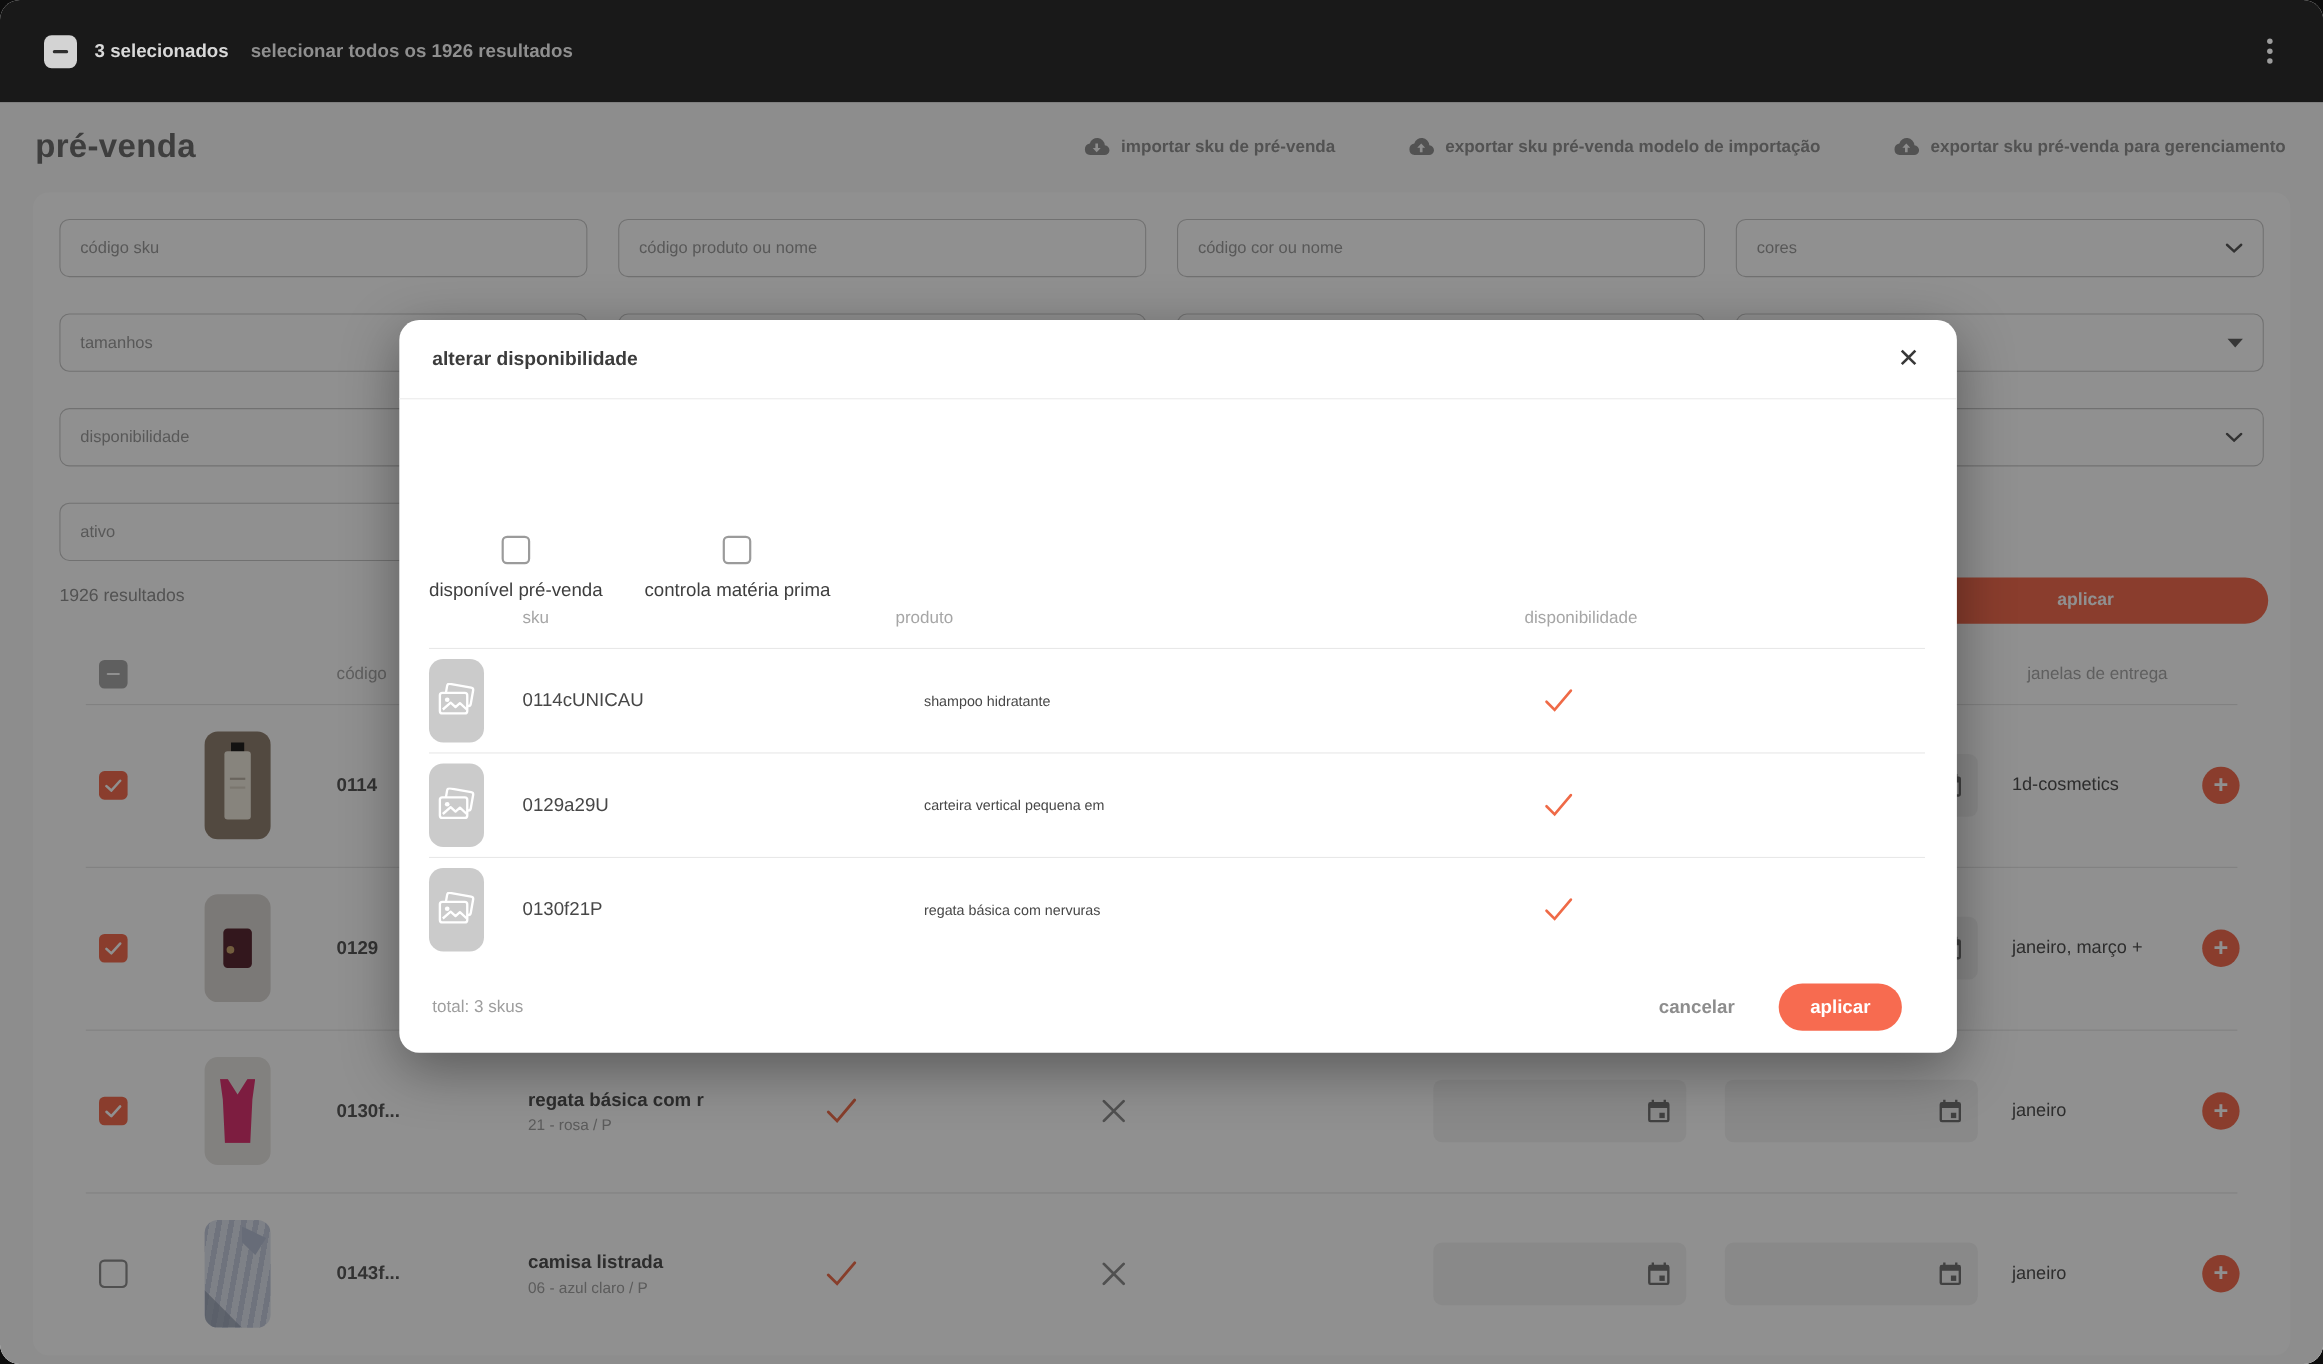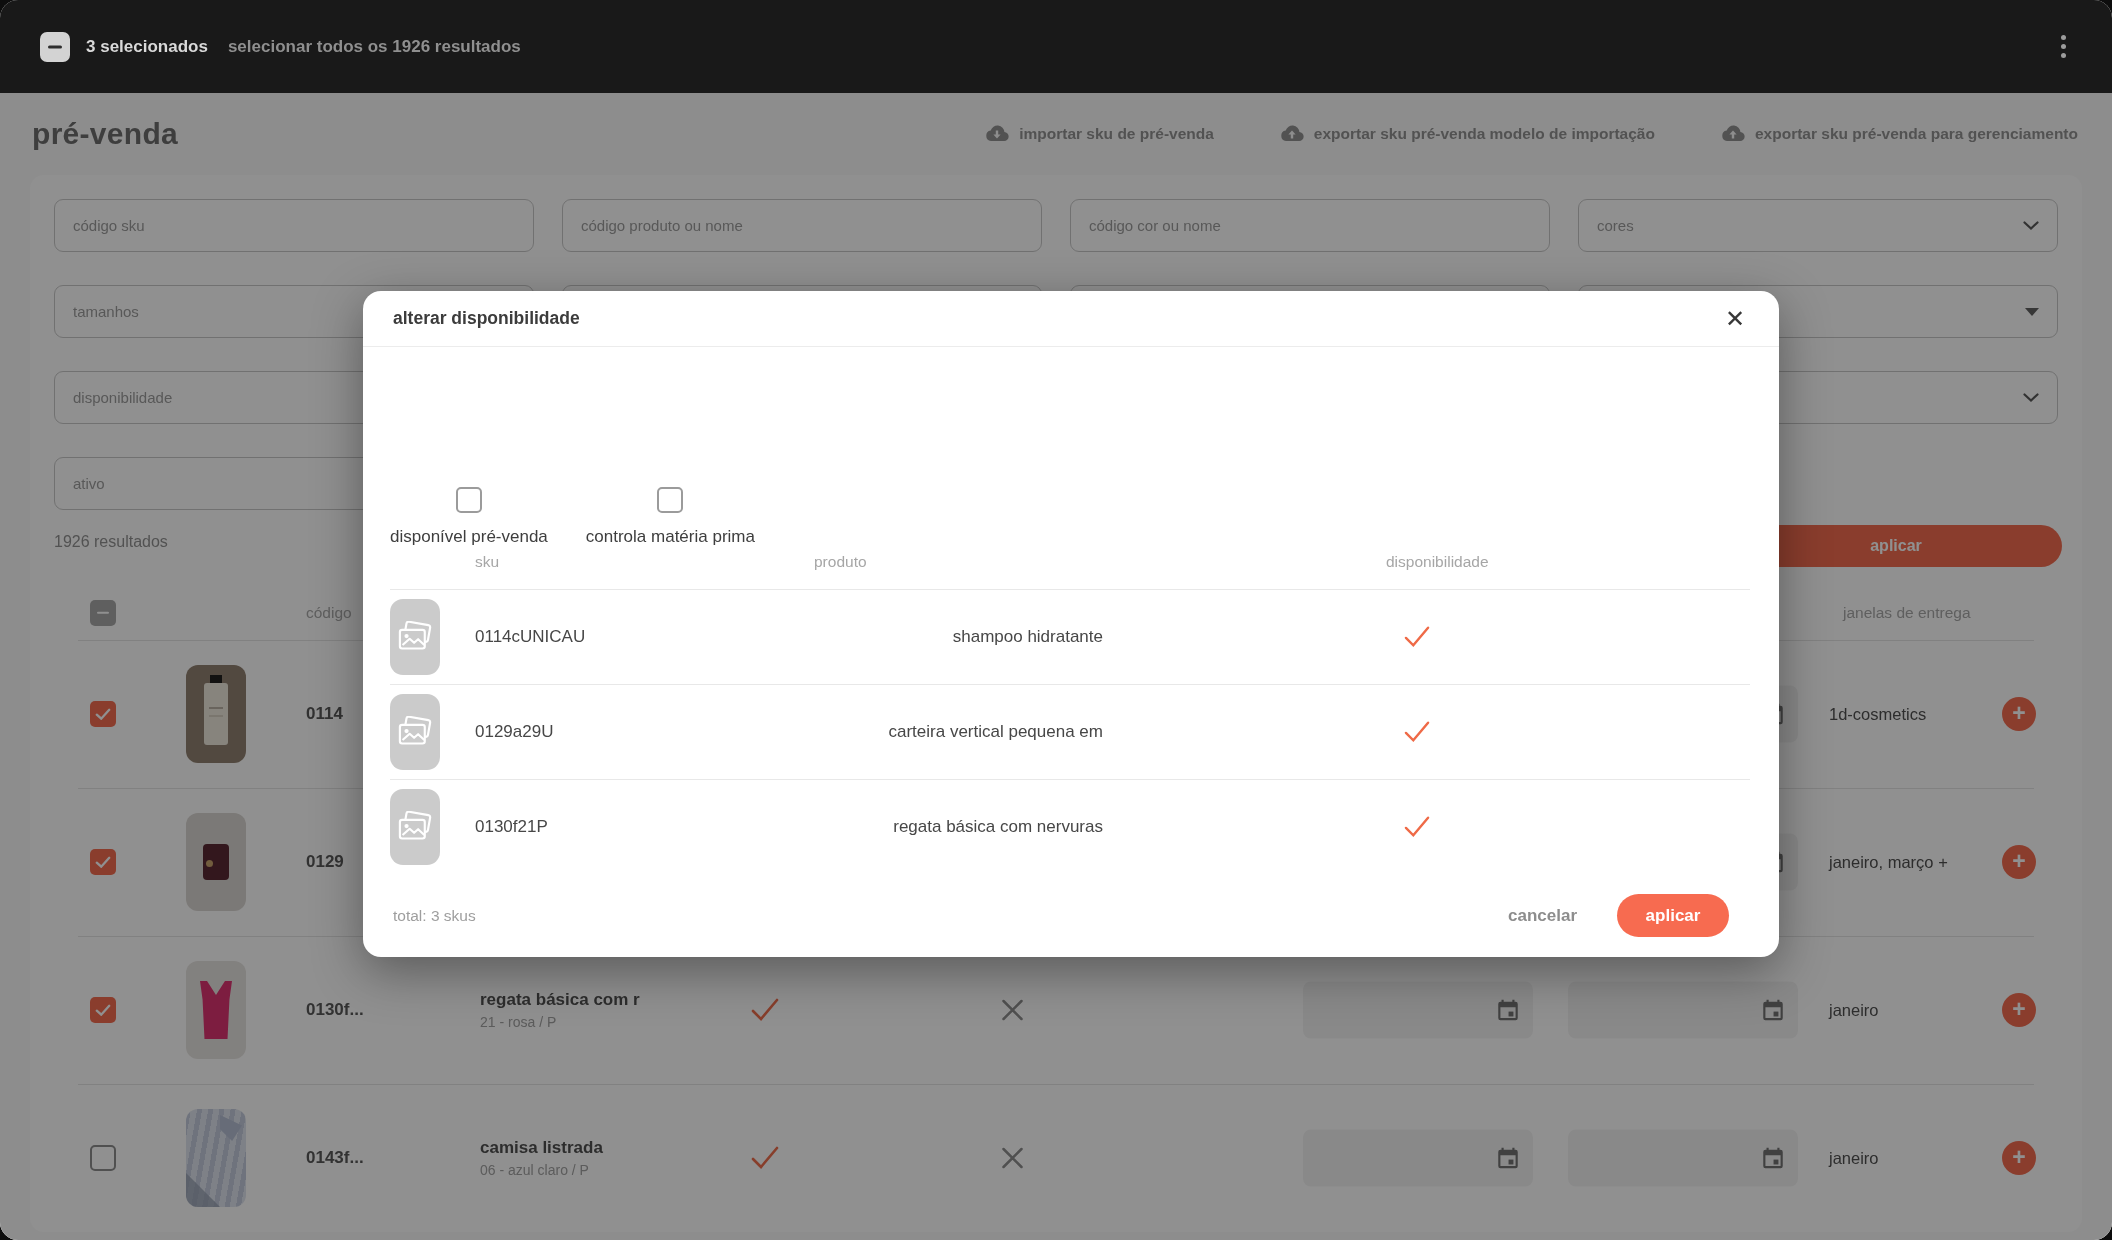--- a/index.html
+++ b/index.html
@@ -71,37 +71,37 @@
   .thumb-tank { background:#e6e3e0; position:relative; }
   .thumb-tank .t { position:absolute; left:50%; top:50%; transform:translate(-50%,-50%); width:32px; height:58px; background:#dd2f6e;
       clip-path:polygon(0 0,22% 0,50% 24%,78% 0,100% 0,92% 32%,86% 100%,14% 100%,8% 32%); }
   .thumb-shirt { background:repeating-linear-gradient(100deg,#c3cbdd 0 5px,#dfe4ee 5px 11px); position:relative; }
   .thumb-shirt::after { content:""; position:absolute; left:0; bottom:0; width:34px; height:34px; background:#8f98ab; clip-path:polygon(0 100%,100% 100%,0 0); opacity:.7; }
   .thumb-shirt::before { content:""; position:absolute; right:4px; top:6px; width:22px; height:26px; background:#b4bed4; clip-path:polygon(0 0,100% 40%,55% 100%,0 55%); }
 
   
   .overlay { position:absolute; left:0; top:93px; right:0; bottom:0; background:rgba(8,8,8,.45); z-index:50; }
   .modal { position:absolute; left:363px; top:291px; width:1416px; height:666px; background:#fff; border-radius:18px; z-index:60; box-shadow:0 14px 50px rgba(0,0,0,.38); }
-  .mhead { position:absolute; top:0; left:0; right:0; height:56px; border-bottom:1px solid #ececec; display:flex; align-items:center; padding:0 30px; }
+  .mhead { position:absolute; top:0; left:0; right:0; height:72px; border-bottom:1px solid #ececec; display:flex; align-items:center; padding:0 30px; }
   .mtitle { font-size:17.5px; font-weight:700; color:#3c3c3c; }
   .mclose { margin-left:auto; font-size:24px; color:#383838; cursor:pointer; line-height:1; padding:4px; }
   .banner { position:absolute; top:91px; left:27px; right:27px; height:66px; background:#fbe9dc; border-radius:8px; display:flex; align-items:center; padding:0 26px; gap:24px; }
   .banner-text { font-size:15.5px; font-weight:600; color:#995130; }
   .mcheck-row { position:absolute; top:196px; left:27px; display:flex; gap:38px; align-items:center; }
   .mcheck { display:flex; align-items:center; gap:14px; cursor:pointer;flex-direction:column; }
   .mcheck .box { width:26px; height:26px; border:2.5px solid #9b9b9b; border-radius:5px; background:#fff; }
   .mcheck .lab { font-size:17px; color:#3e3e3e; }
   .mthead { position:absolute; top:262px; left:0; right:0; height:24px; }
   .mth { position:absolute; font-size:15.5px; color:#a6a6a6; }
   .mrule { position:absolute; left:27px; right:29px; height:1px; background:#e8e8e8; }
   .mrow { position:absolute; left:0; right:0; height:95px; }
   .mrow > * { position:absolute; top:50%; transform:translateY(-50%); }
   .ph { left:27px; width:50px; height:76px; border-radius:13px; background:#cbcbcb; display:flex; align-items:center; justify-content:center; }
   .msku { left:112px; font-size:17px; color:#474747; }
-  .mprod { left:438px; font-size:17px; color:#474747; width:302px; white-space:nowrap; overflow:hidden;text-align:right; }
+  .mprod { left:477px; font-size:13px; color:#474747; width:302px; white-space:nowrap; overflow:hidden; }
   .mcheckmark { left:1040px; }
   .mfooter { position:absolute; left:30px; right:50px; top:583px; height:83px; display:flex; align-items:center; }
   .mtotal { font-size:15.5px; color:#9e9e9e; }
   .mcancel { margin-left:auto; font-size:17px; font-weight:600; color:#8d8d8d; cursor:pointer; }
   .mapply { margin-left:40px; width:112px; height:43px; border-radius:22px; background:#f76b50; color:#fff; font-size:17px; font-weight:700; display:flex; align-items:center; justify-content:center; cursor:pointer; }
 </style>
 </head>
 <body>
 
 <div class="screen">

